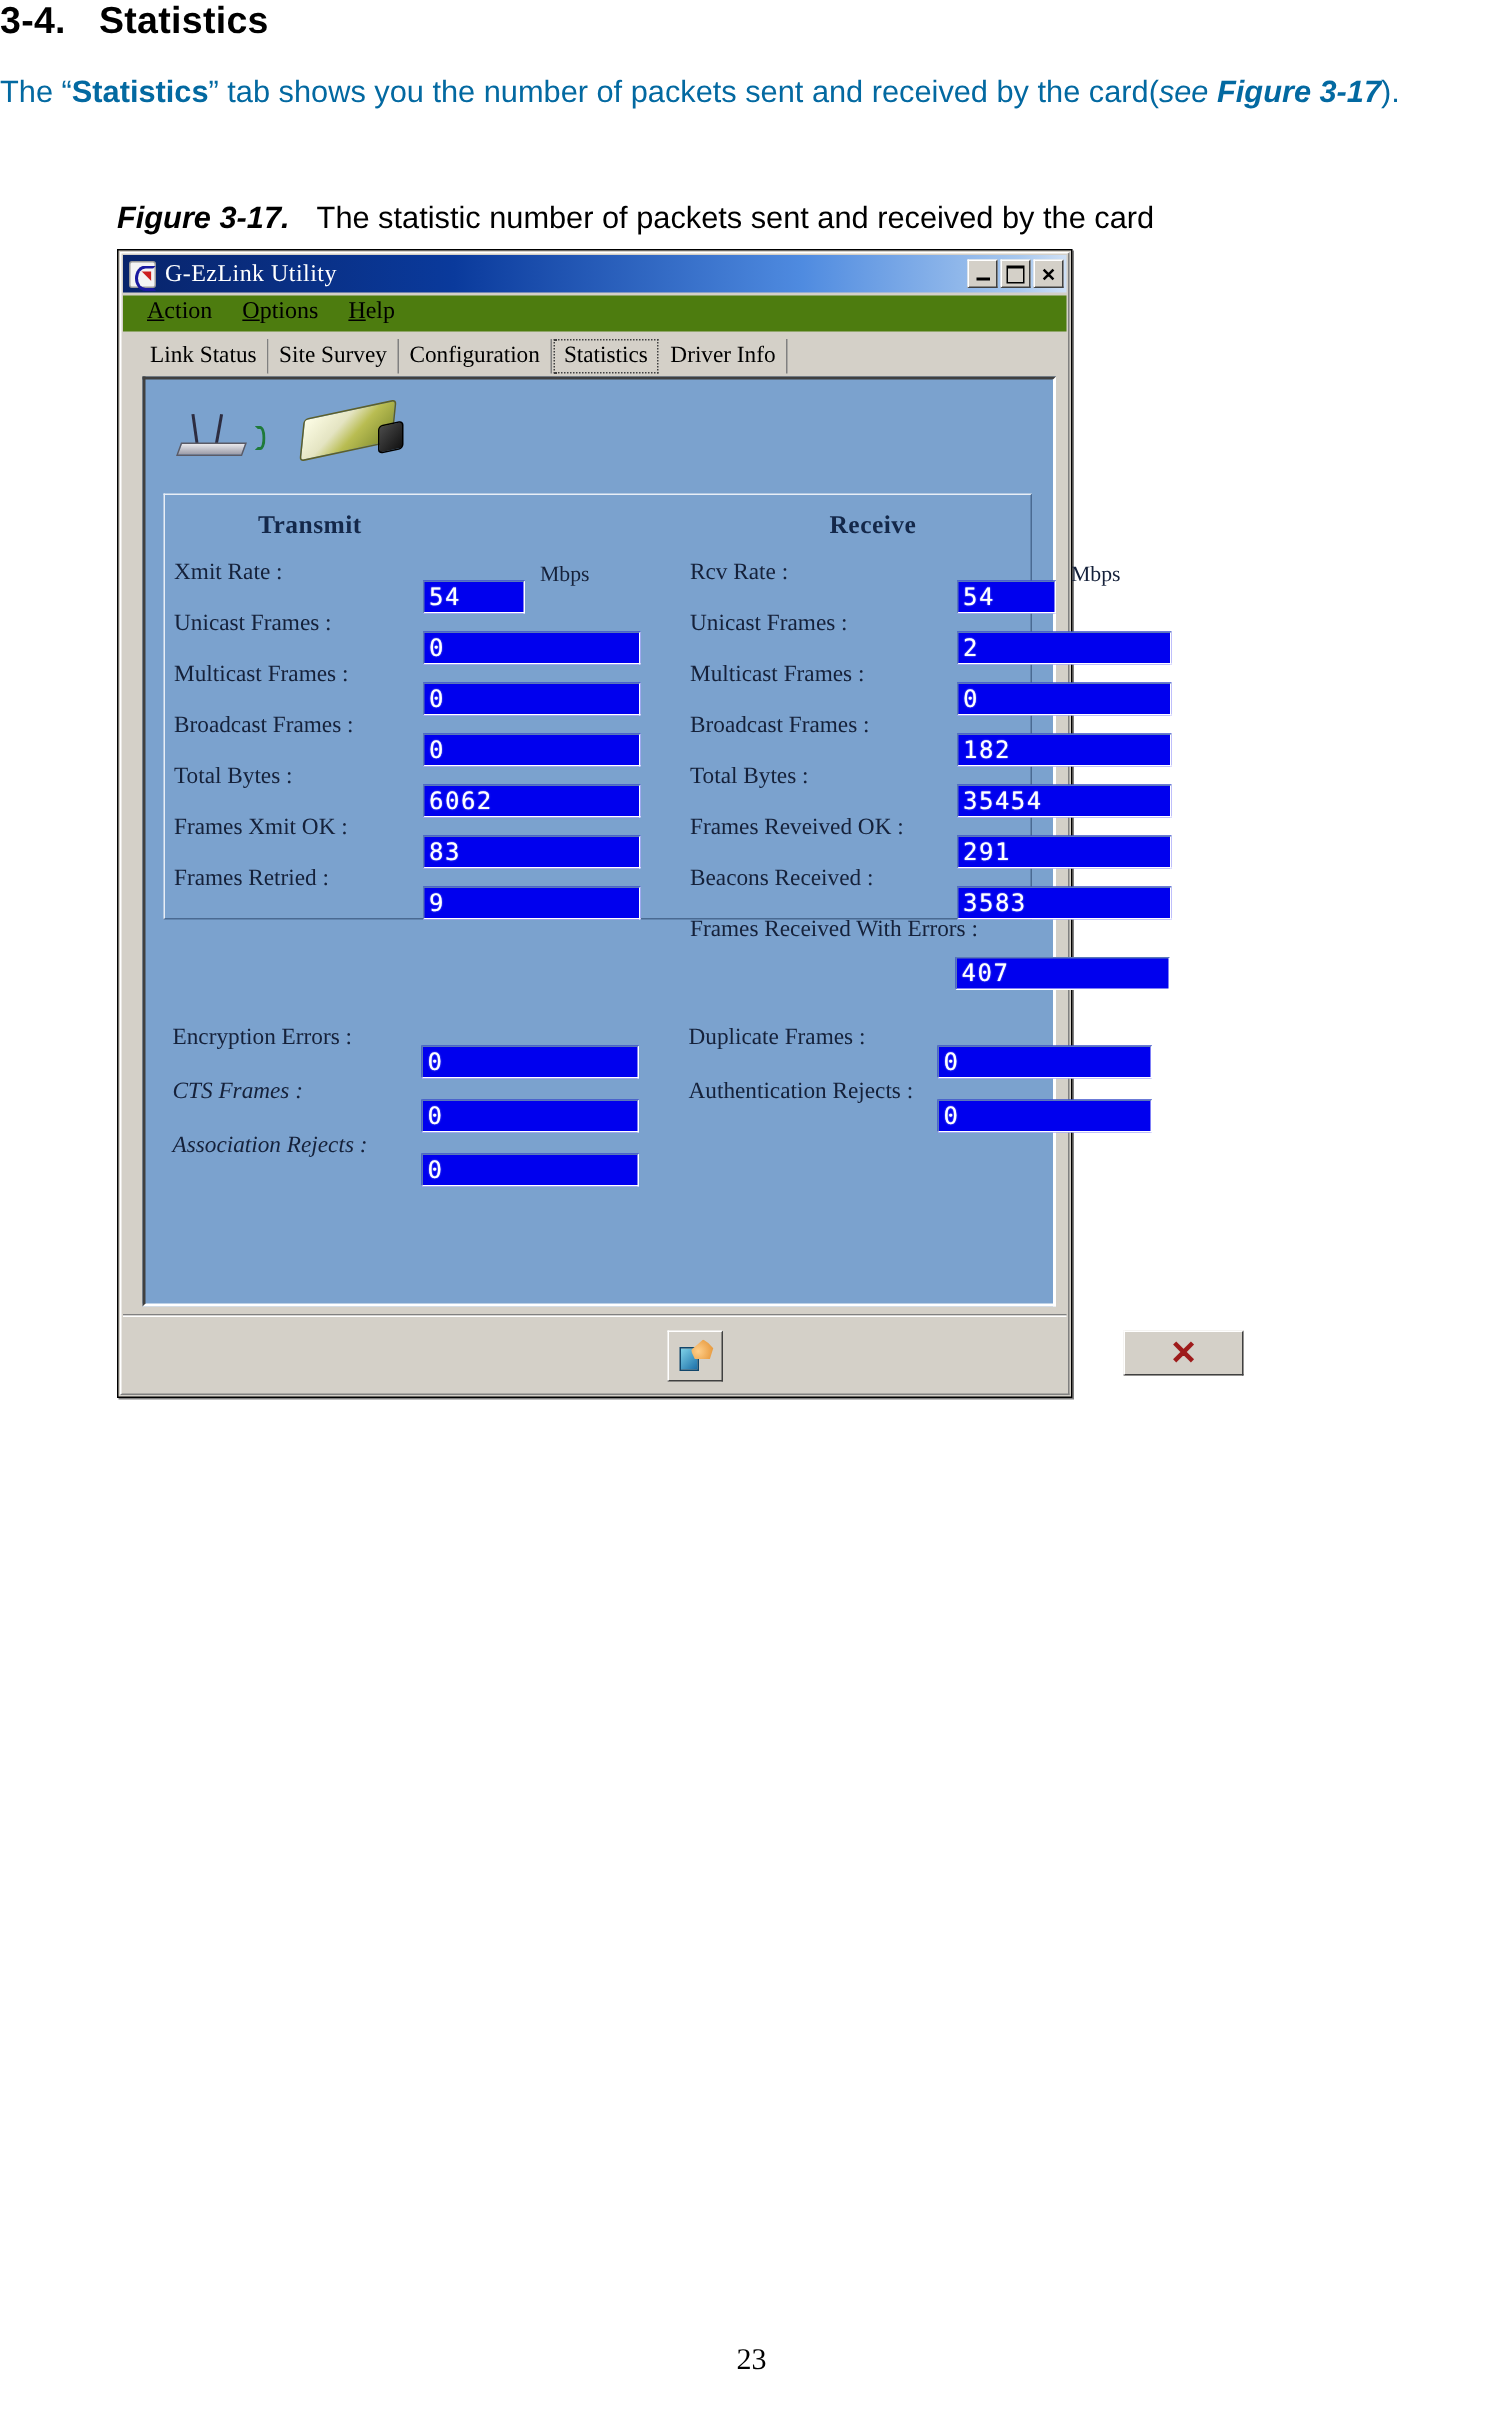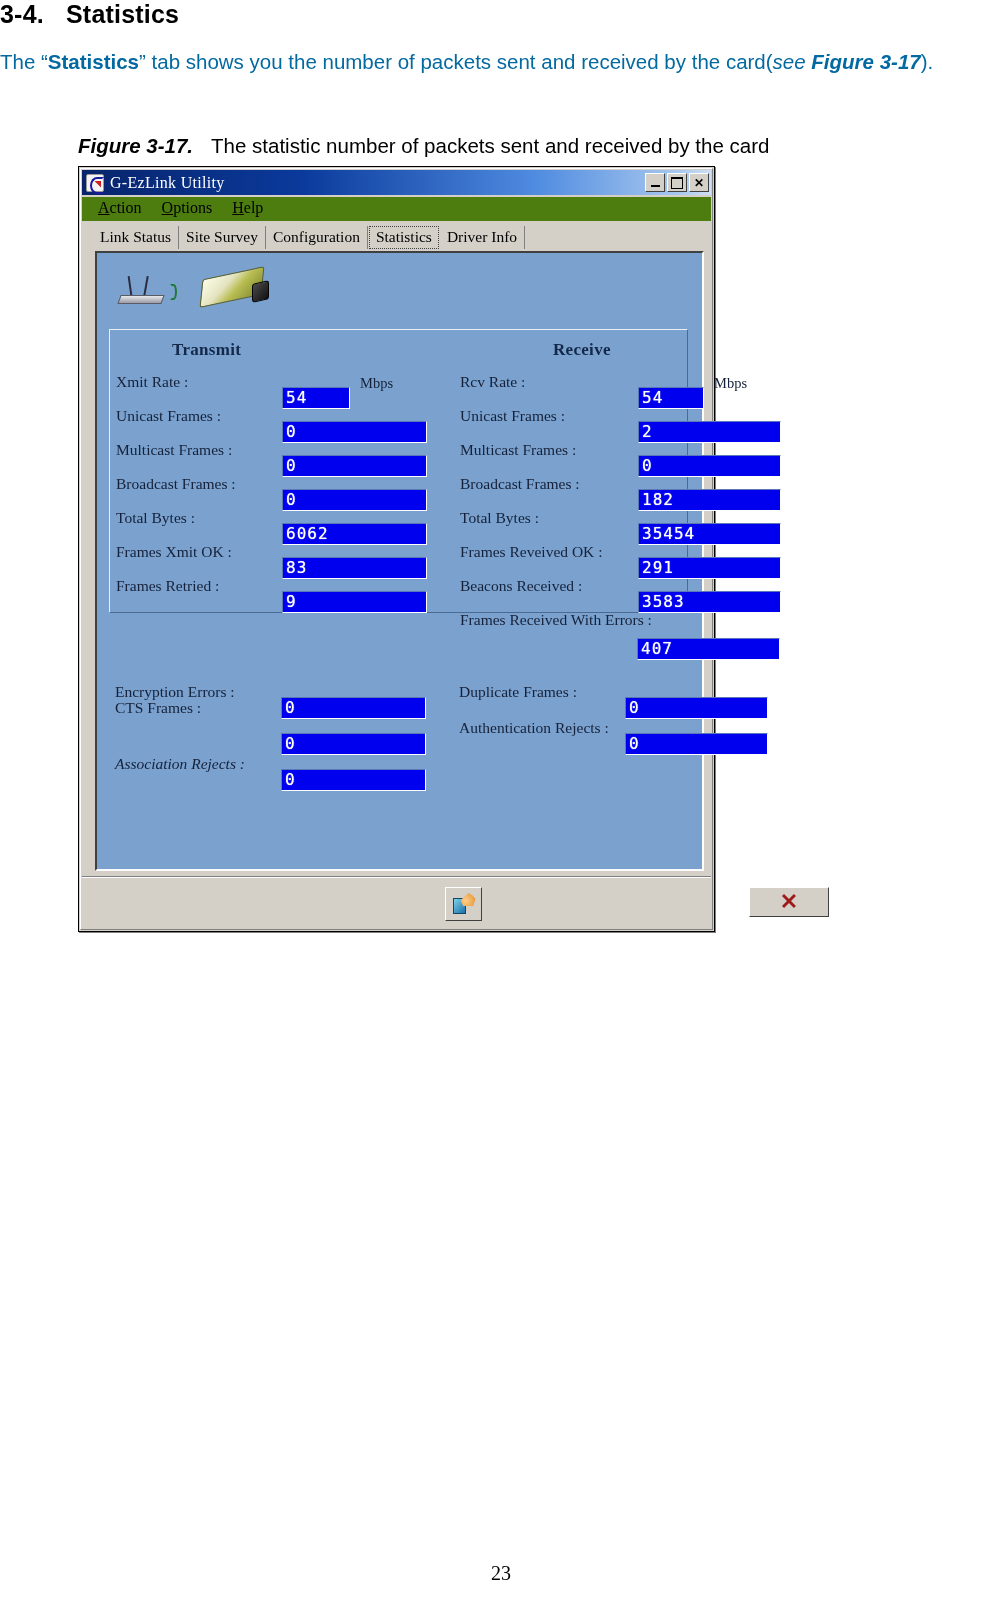--- a/index.html
+++ b/index.html
@@ -375,21 +375,21 @@
 
       <div class="lcd" style="left:540px; top:368px; width:143px;padding-left:28px;">
         <span class="digits">407</span>
       </div>
 
       <div class="fld-label" style="left:18px; top:430px;">Encryption Errors :</div>
       <div class="lcd" style="left:184px; top:427px; width:145px;">
         <span class="digits">0</span>
       </div>
 
-      <div class="fld-label" style="left:18px; top:446px;">CTS Frames :</div>
+      <div class="fld-label" style="left:18px; top:466px;font-style:italic;">CTS Frames :</div>
       <div class="lcd" style="left:184px; top:463px; width:145px;">
         <span class="digits">0</span>
       </div>
 
       <div class="fld-label" style="left:18px; top:502px;font-style:italic;">Association Rejects :</div>
       <div class="lcd" style="left:184px; top:499px; width:145px;">
         <span class="digits">0</span>
       </div>
 
       <div class="fld-label" style="left:362px; top:430px;">Duplicate Frames :</div>

